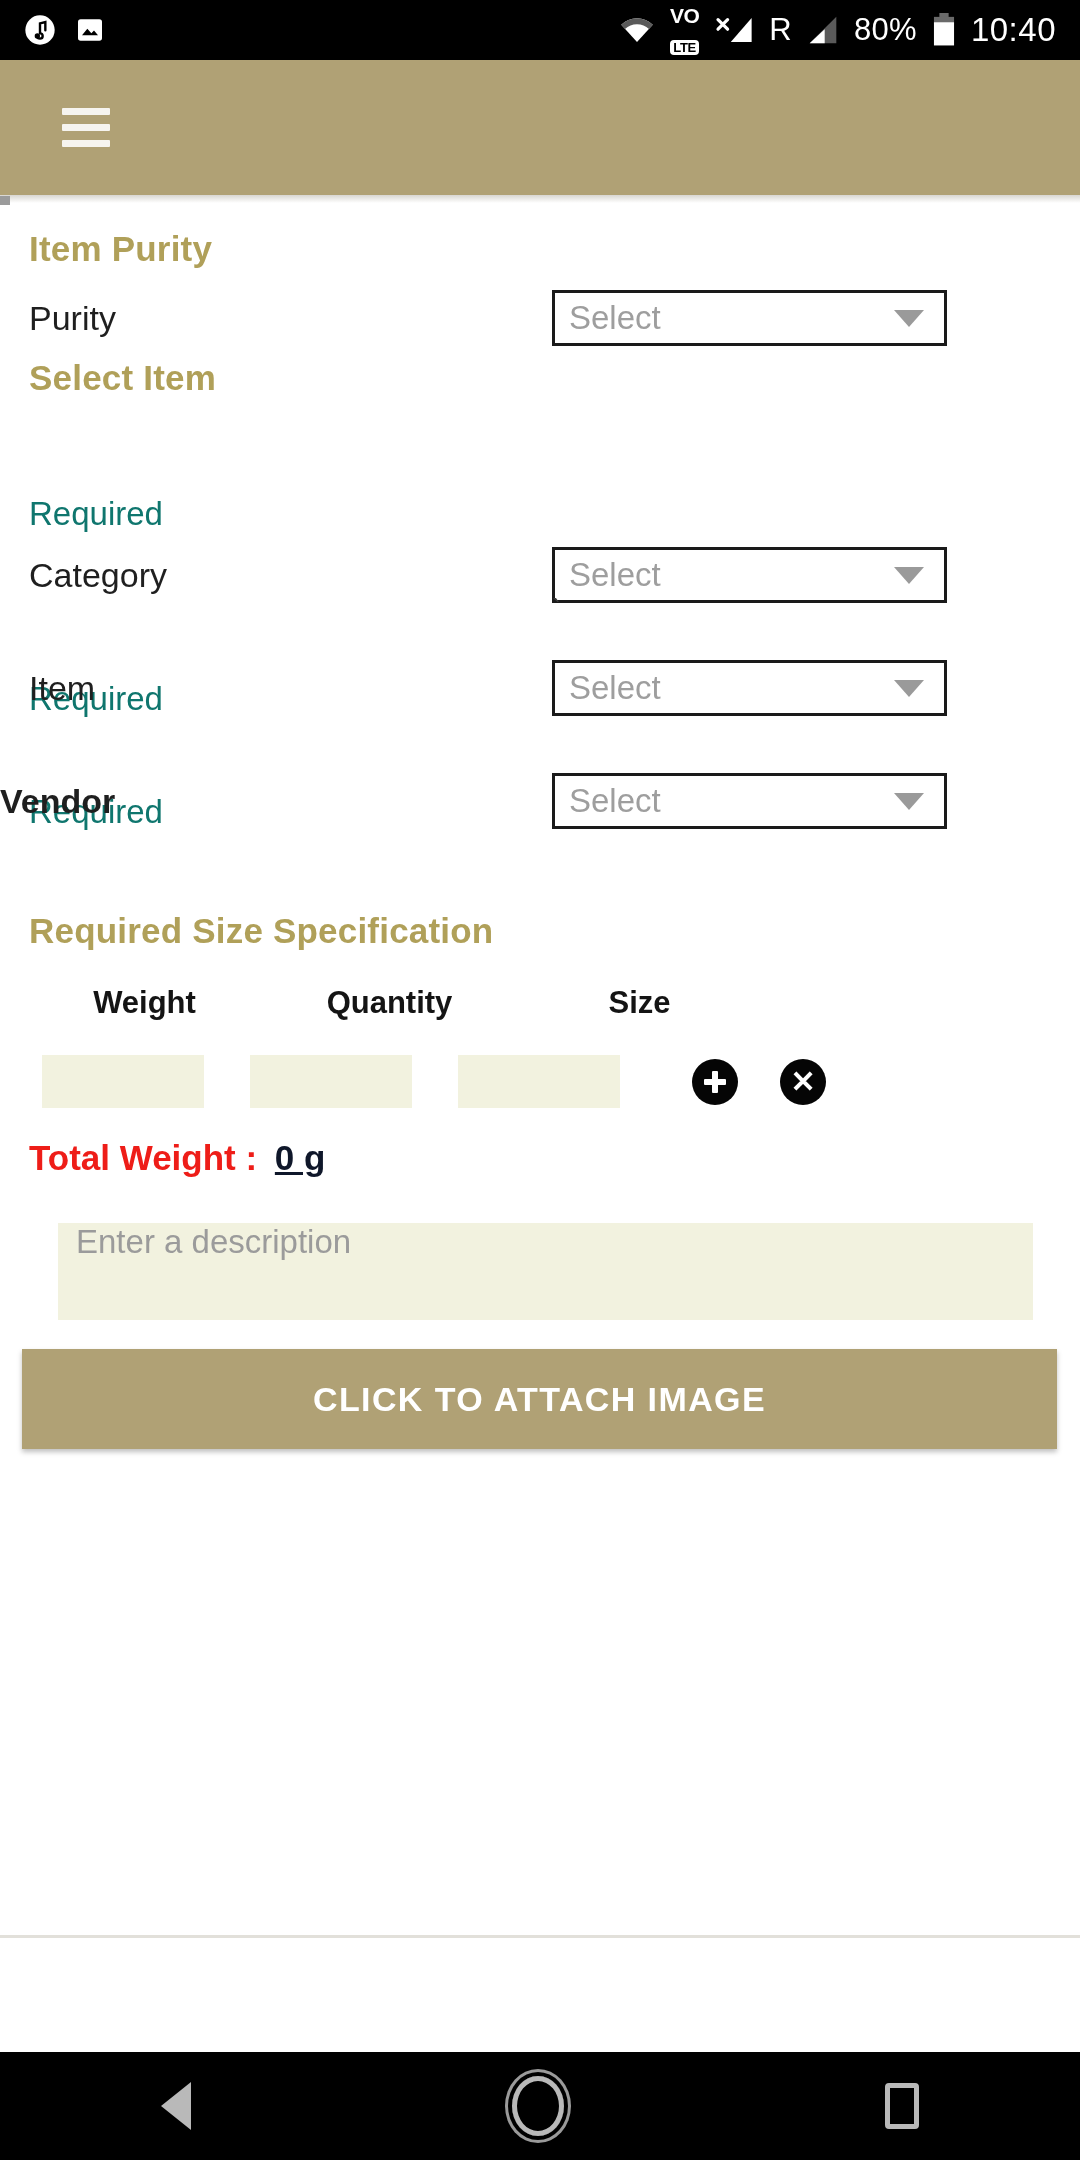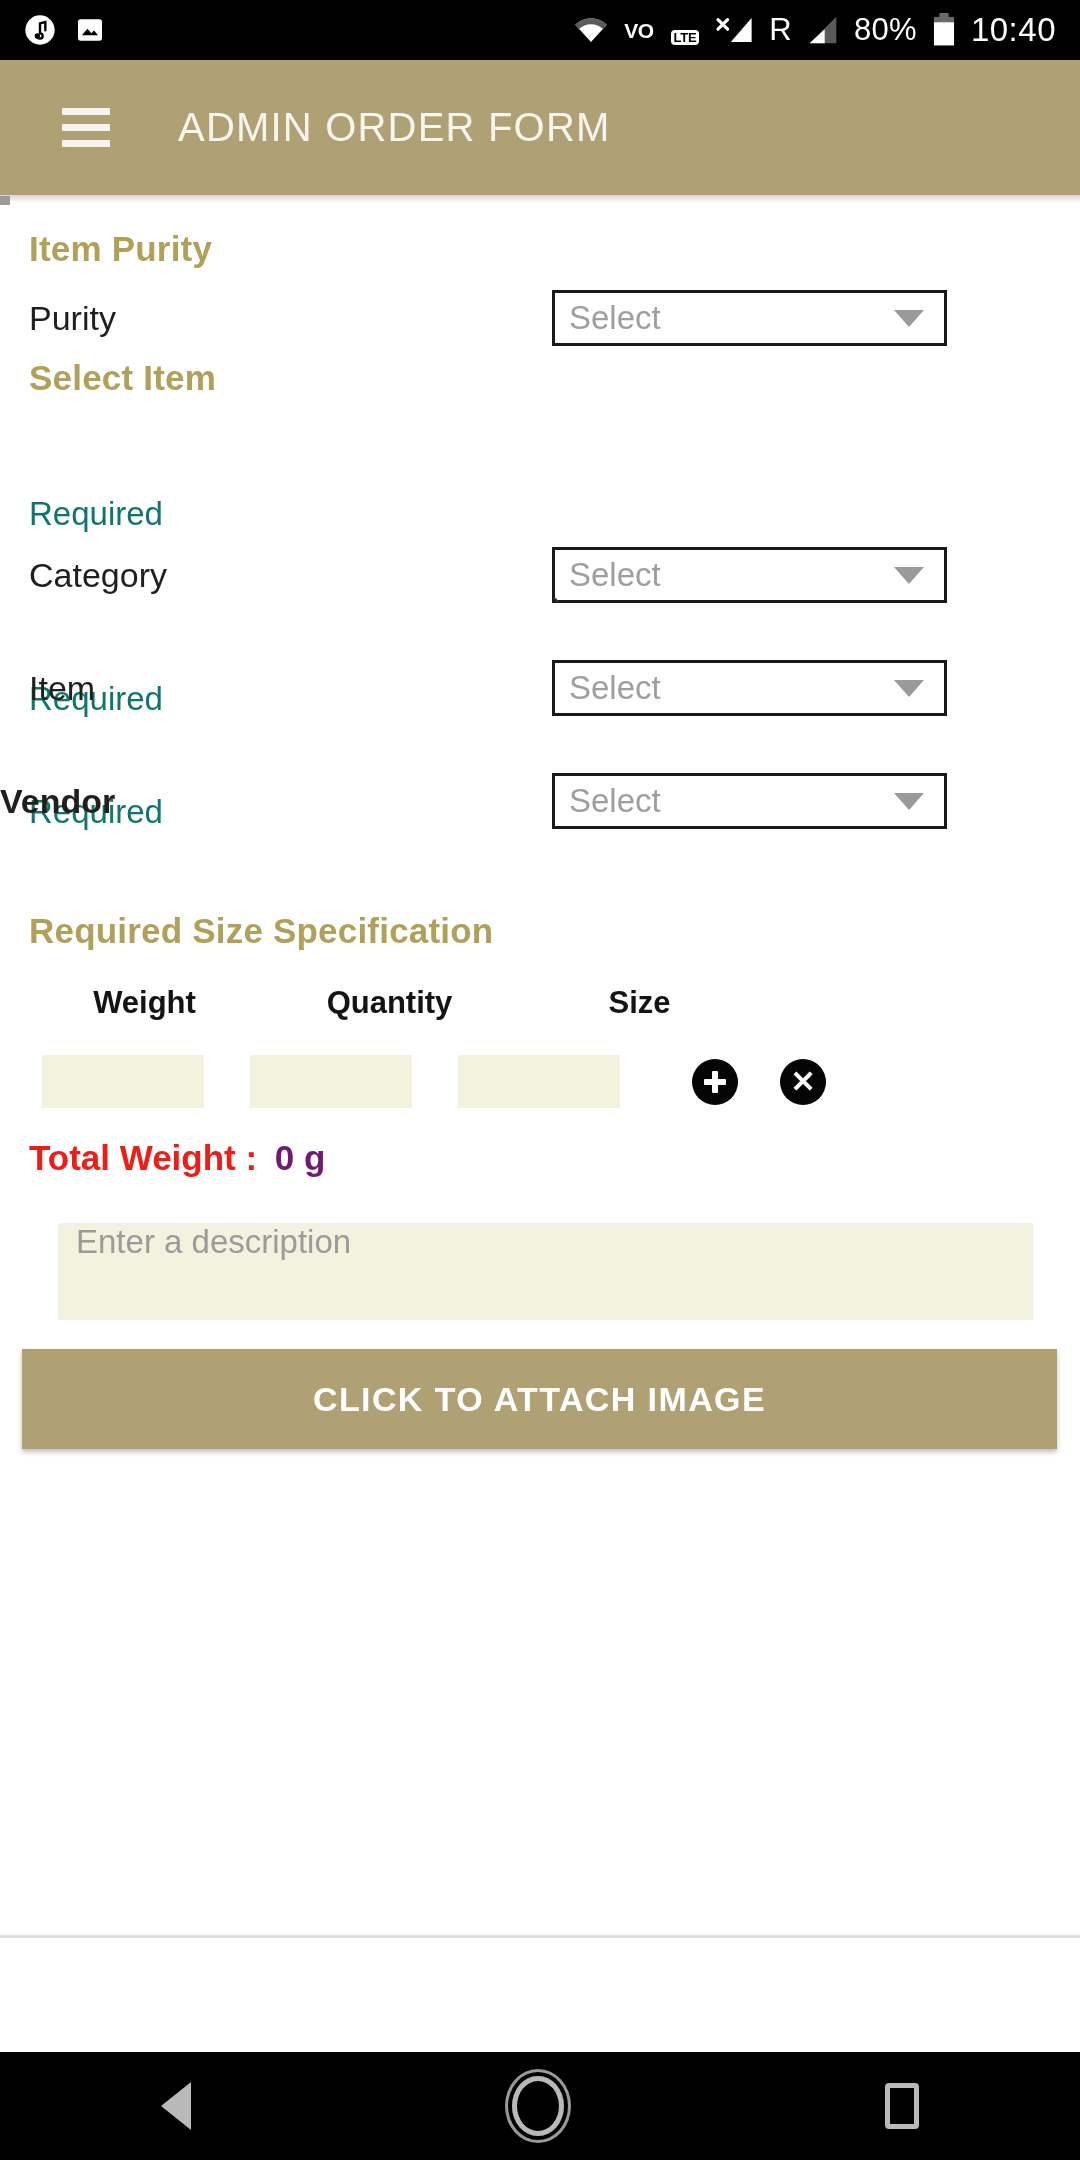--- a/index.html
+++ b/index.html
@@ -15,21 +15,21 @@
   .statusbar {
     position: absolute; top:0; left:0; width:1080px; height:60px;
     background:#000; color:#fff;
     display:flex; align-items:center;
   }
   .sb-left { display:flex; align-items:center; gap:18px; padding-left:24px; }
   .sb-right { margin-left:auto; display:flex; align-items:center; gap:14px; padding-right:24px; }
   .sb-icon { display:flex; align-items:center; justify-content:center; }
   .sb-text { font-size:31px; font-weight:400; letter-spacing:0.3px; color:#fff; }
   .sb-time { font-size:33px; font-weight:400; color:#fff; letter-spacing:0.5px; }
-  .volte-wrap { display:flex; align-items:center; line-height:1;gap:17px; }
+  .volte-wrap { display:flex; flex-direction:column; align-items:center; line-height:1; }
   .volte-top { font-size:21px; font-weight:700; letter-spacing:-0.5px; }
   .volte-badge {
     font-size:13px; font-weight:700; background:#fff; color:#000;
     border-radius:4px; padding:1px 3px; margin-top:14px; letter-spacing:-0.3px;
   }
 
   
   .appbar {
     position:absolute; top:60px; left:0; width:1080px; height:135px;
     background:#b0a175;
@@ -84,21 +84,21 @@
     width:46px; height:46px; border-radius:50%; background:#050505;
     display:flex; align-items:center; justify-content:center;
     color:#fff; cursor:pointer; position:relative;
   }
   .plus-h { position:absolute; width:22px; height:6px; background:#fff; border-radius:1px; }
   .plus-v { position:absolute; width:6px; height:22px; background:#fff; border-radius:1px; }
   .x-glyph { font-size:30px; font-weight:700; line-height:1; color:#fff; }
 
   .total-weight { font-size:35px; font-weight:700; }
   .tw-label { color:#ee1d18; }
-  .tw-value { color:#701a75; }
+  .tw-value { color:#0f172a;text-decoration:underline; }
 
   .desc-box {
     background:#f2f2df; border:none; width:975px; height:97px;
     padding:0 18px; cursor:text;
   }
   .desc-placeholder { color:#9b9b9b; font-size:33px; }
 
   .attach-btn {
     width:1035px; height:100px; background:#b0a175;
     display:flex; align-items:center; justify-content:center;
@@ -191,21 +191,20 @@
       <span class="sb-time">10:40</span>
     </div>
   </div>
 
   <div class="appbar">
     <div class="hamburger">
       <span></span>
         <span></span>
         <span></span>
     </div>
-    <div class="appbar-title">ADMIN ORDER FORM</div>
   </div>
   <div class="appbar-shadow"></div>
   <div class="scroll-track"></div>
 
   <div class="content">
 
     <div class="section-title" style="position:absolute; top:26px; left:29px;">Item Purity</div>
 
     <div class="field-row" style="position:absolute; top:85px; left:0; width:1080px; height:60px;">
       <div class="field-label" style="margin-left:29px;">Purity</div>

